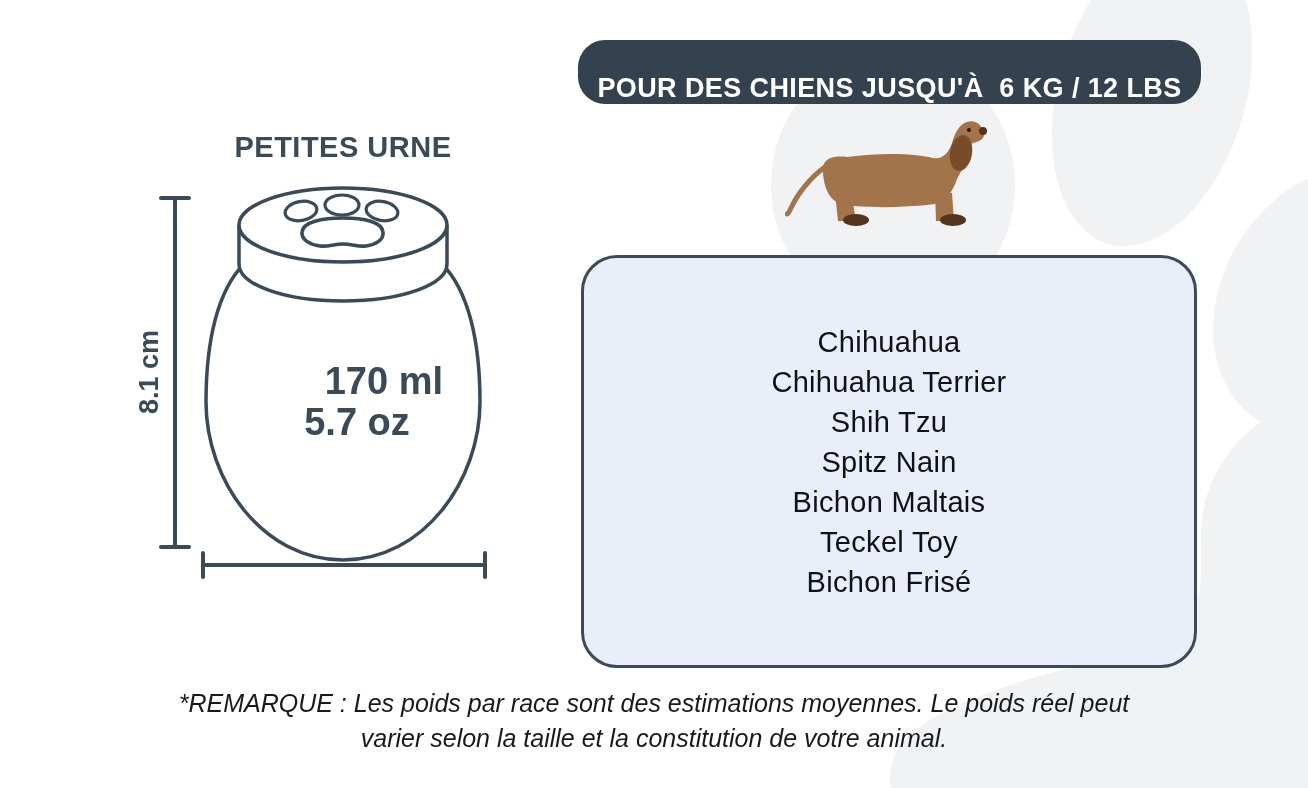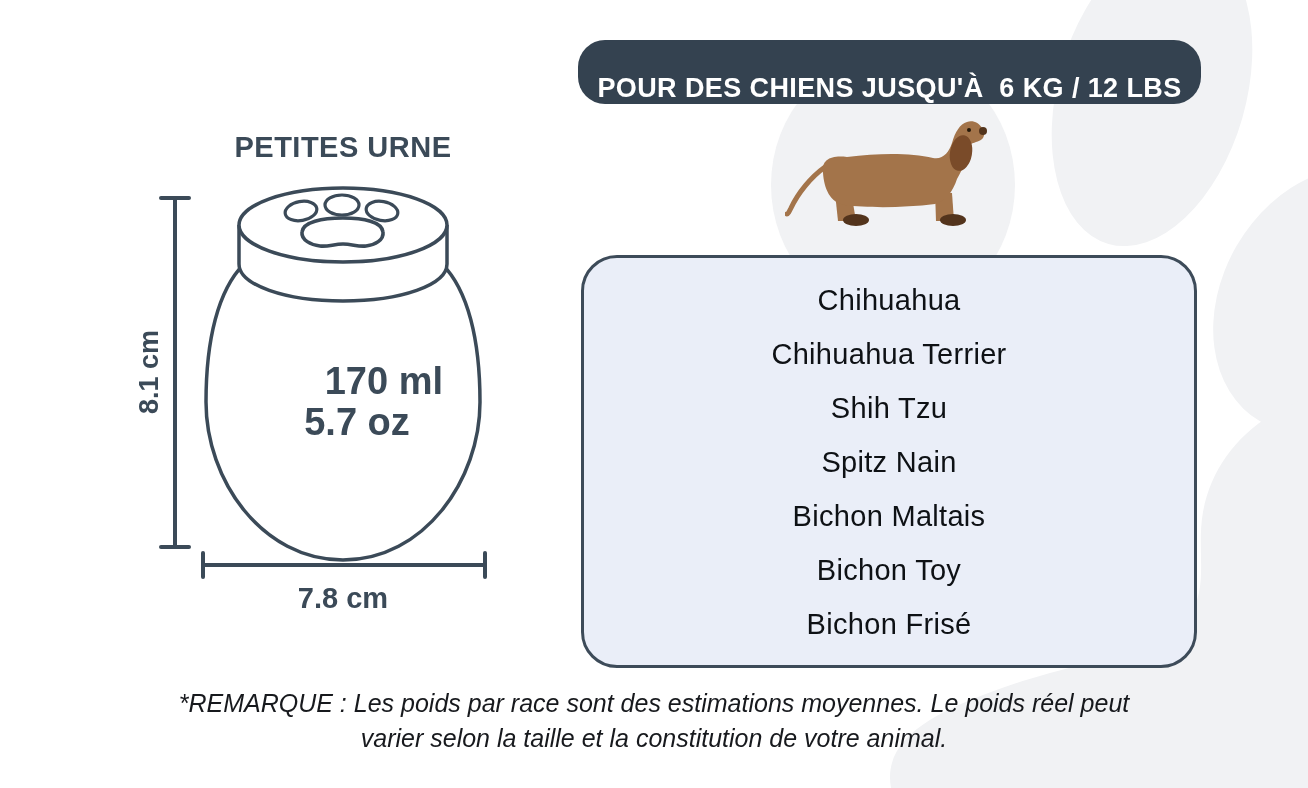--- a/index.html
+++ b/index.html
@@ -34,21 +34,21 @@
     transform:rotate(-90deg);color:var(--ink);font-size:27px;font-weight:700;
   }
   .cap-ml{left:243px;top:361px;width:200px;text-align:right;color:var(--ink);font-size:38px;font-weight:700;line-height:40px;}
   .cap-oz{left:257px;top:402px;width:200px;text-align:center;color:var(--ink);font-size:38px;font-weight:700;line-height:40px;}
   .dim-w-label{left:243px;top:582px;width:200px;text-align:center;color:var(--ink);font-size:29px;font-weight:700;}
   .dog-svg{left:785px;top:115px;width:205px;height:115px;}
   .breed-panel{
     left:581px;top:255px;width:616px;height:413px;border-radius:36px;
     background:var(--box-fill);border:3.5px solid var(--box-border);
     box-sizing:border-box;display:flex;flex-direction:column;
-    align-items:center;justify-content:center;gap:14px;
+    align-items:center;justify-content:center;
   }
   .breed-item{
     color:var(--breed-text);font-size:29px;line-height:40px;
     letter-spacing:.3px;text-align:center;
   }
   .note{
     left:94px;top:686px;width:1120px;text-align:center;
     color:var(--note-text);font-style:italic;font-size:25px;line-height:35px;
   }
   .note .b{font-weight:400;}
@@ -97,21 +97,20 @@
       <ellipse cx="252" cy="31" rx="16" ry="9.5" transform="rotate(10 252 31)"></ellipse>
       <path d="M 172 52 C 173 42 192 38 213 38 C 234 38 252 42 253 52
                C 254 60 245 65 236 66 C 228 67 222 64 213 64
                C 204 64 198 67 190 66 C 181 65 171 60 172 52 Z" stroke-width="3.6"></path>
     </g>
   </svg>
 
   <div class="abs dim-h-label">8.1 cm</div>
   <div class="abs cap-ml">170 ml</div>
   <div class="abs cap-oz">5.7 oz</div>
-  <div class="abs dim-w-label">7.8 cm</div>
 
   <svg class="abs dog-svg" viewBox="0 0 205 115" aria-hidden="true">
     <path d="M 40 52 C 26 62 13 78 6 93 C 4 97 3 99 2 99" fill="none" stroke="var(--dog-body)" stroke-width="5" stroke-linecap="round"></path>
     <path d="M 50 78 L 53 106 L 71 106 L 67 82 Z" fill="var(--dog-body)"></path>
     <ellipse cx="71" cy="105" rx="13" ry="6" fill="var(--dog-paw)"></ellipse>
     <path d="M 150 76 L 151 106 L 169 106 L 167 78 Z" fill="var(--dog-body)"></path>
     <ellipse cx="168" cy="105" rx="13" ry="6" fill="var(--dog-paw)"></ellipse>
     <path d="M 38 58 C 36 44 47 40 62 42 C 95 38 126 38 148 43
              C 158 45 164 37 167 28 C 170 17 175 9 182 7
              C 188 5 194 8 197 13 C 199 17 200 20 198 23
@@ -122,21 +121,21 @@
     <circle cx="184" cy="15" r="2" fill="#241708"></circle>
     <circle cx="198" cy="16" r="4" fill="var(--dog-paw)"></circle>
   </svg>
 
   <div class="abs breed-panel">
     <div class="breed-item">Chihuahua</div>
     <div class="breed-item">Chihuahua Terrier</div>
     <div class="breed-item">Shih Tzu</div>
     <div class="breed-item">Spitz Nain</div>
     <div class="breed-item">Bichon Maltais</div>
-    <div class="breed-item">Bichon Toy</div>
+    <div class="breed-item">Teckel Toy</div>
     <div class="breed-item">Bichon Frisé</div>
   </div>
 
   <div class="abs note">
     <div><span class="b">*REMARQUE :</span><span> Les poids par race sont des estimations moyennes. </span><span class="b">Le poids réel peut</span></div>
     <div class="b">varier selon la taille et la constitution de votre animal.</div>
   </div>
 
 </div>
 

